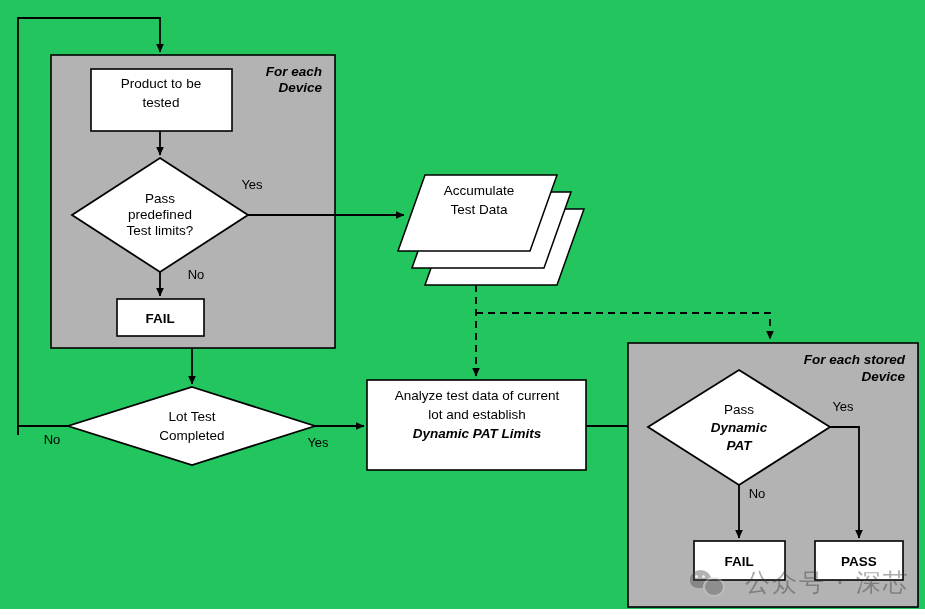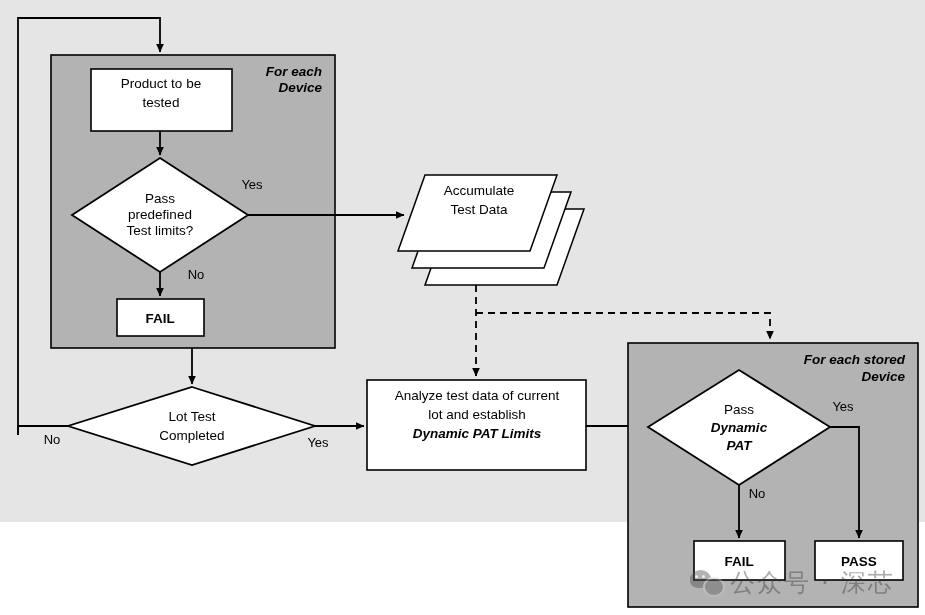--- a/index.html
+++ b/index.html
@@ -9,22 +9,22 @@
   }
   body {
     width: 925px;
     height: 615px;
     font-family: "Liberation Sans", sans-serif;
     overflow: hidden;
   }
   #stage {
     position: relative;
     width: 925px;
-    height: 522px;
-    background: #e5e5e5;
+    height: 609px;
+    background: #22c55e;
     text-align: center;
   }
   svg#flow {
     display: block;
     width: 925px;
     height: 615px;
   }
   .grayzone {
     fill: #b3b3b3;
     stroke: #000000;
@@ -87,21 +87,21 @@
     font-style: italic;
     text-anchor: end;
   }
   
   #watermark {
     position: absolute;
     left: 690px;
     top: 566px;
     display: flex;
     align-items: center;
-    gap: 6px;
+    gap: 21px;
     opacity: 0.42;
     pointer-events: none;
   }
   #watermark .wm-text {
     font-family: "DejaVu Sans", sans-serif;
     font-size: 25px;
     color: #3a3a3a;
     letter-spacing: 2px;
     white-space: nowrap;
   }

